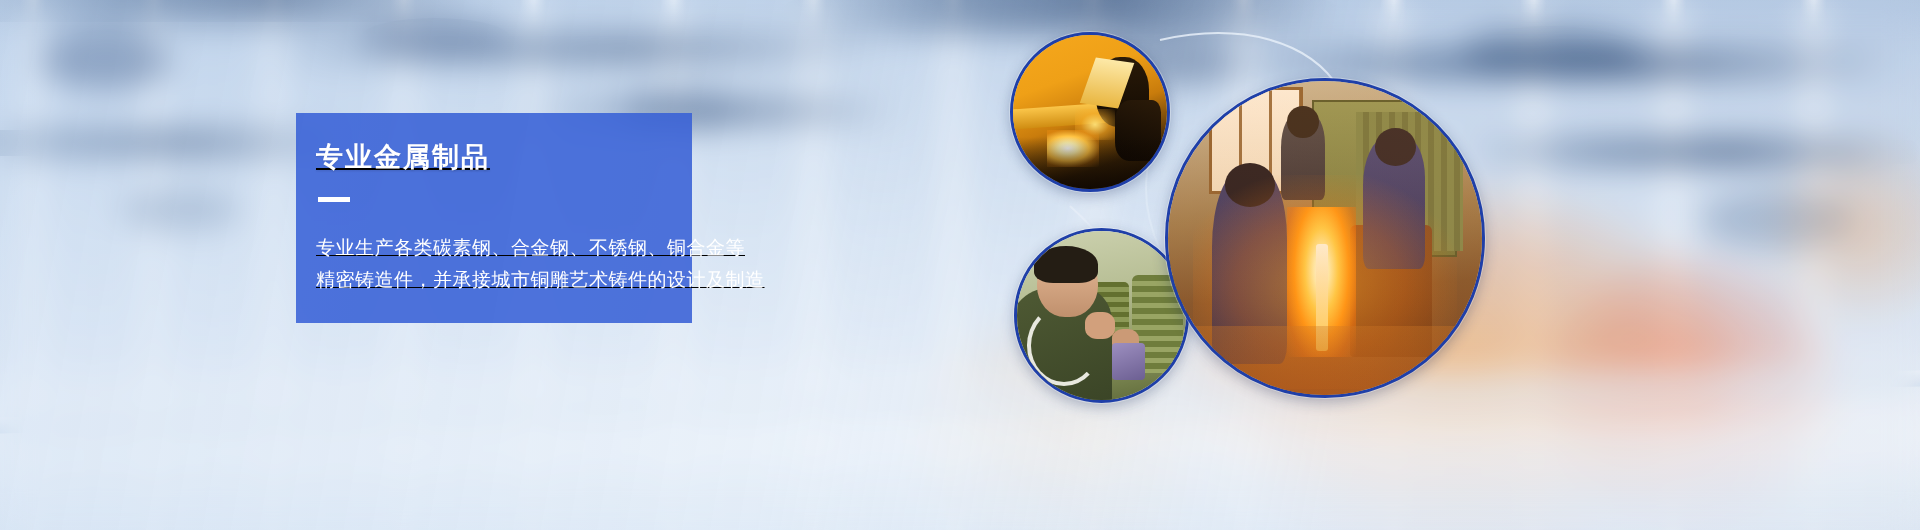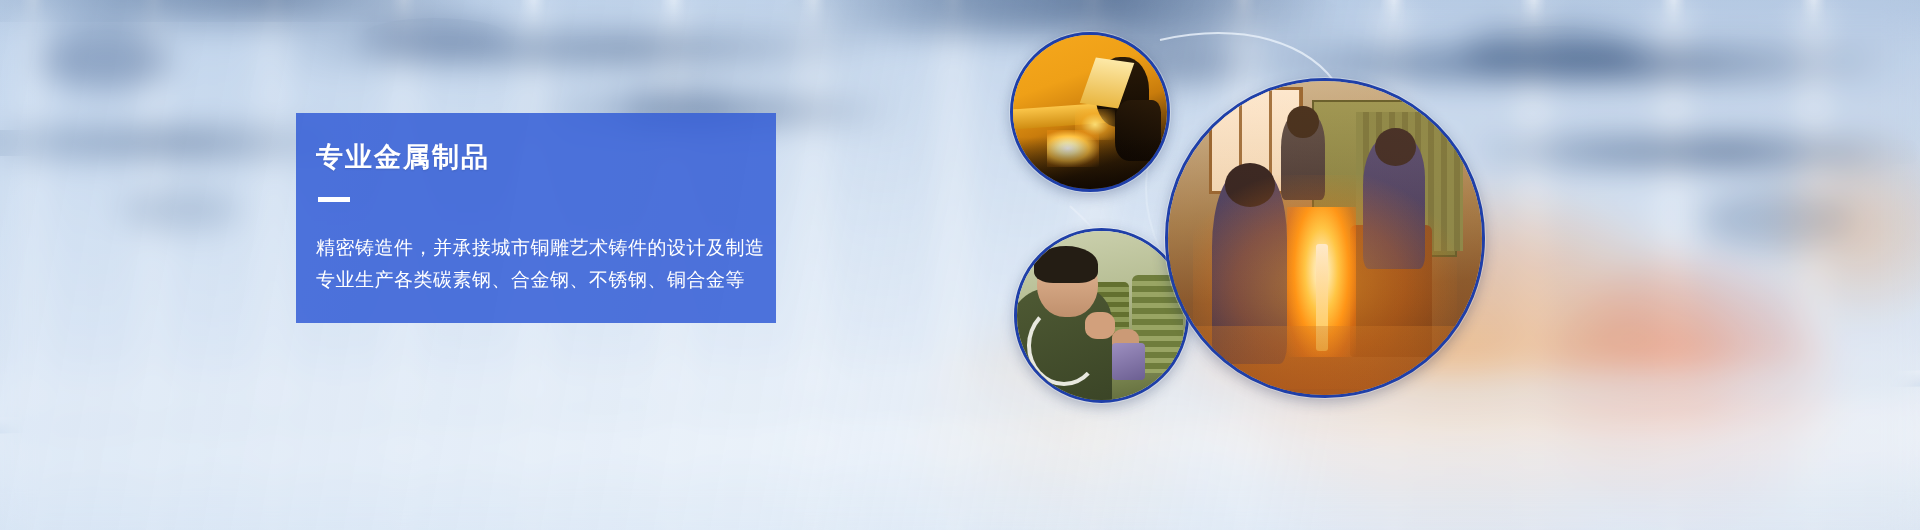--- a/index.html
+++ b/index.html
@@ -51,23 +51,24 @@
     -webkit-backdrop-filter:blur(16px);
   }
   .bg-wash{
     position:absolute;inset:0;
     background:linear-gradient(100deg,rgba(190,212,238,.42) 0%,rgba(205,223,243,.30) 42%,rgba(150,180,220,.10) 70%,rgba(120,150,195,.10) 100%);
   }
 
   
   .panel{
     position:absolute;
-    left:296px;top:113px;width:480px;height:210px;
+    left:296px;top:113px;width:396px;height:210px;
     background:rgba(56,97,214,.88);
     box-shadow:0 0 0 rgba(0,0,0,0);
+    text-decoration:underline;
   }
   .panel-inner{padding:30px 0 0 20px;}
   .panel-title{
     color:#ffffff;
     font-size:27px;font-weight:bold;letter-spacing:2px;
     line-height:1.1;margin:0;
     text-shadow:0 1px 2px rgba(0,0,0,.12);
   }
   .panel-rule{
     width:32px;height:5px;background:#ffffff;
@@ -194,22 +195,22 @@
     <div class="bg-rail"></div>
     <div class="bg-blur"></div>
     <div class="bg-wash"></div>
   </div>
 
   <div class="panel">
     <div class="panel-inner">
       <h2 class="panel-title">专业金属制品</h2>
       <div class="panel-rule"></div>
       <div class="panel-body">
+        <span>专业生产各类碳素钢、合金钢、不锈钢、铜合金等</span>
         <span>精密铸造件，并承接城市铜雕艺术铸件的设计及制造</span>
-        <span>专业生产各类碳素钢、合金钢、不锈钢、铜合金等</span>
       </div>
     </div>
   </div>
 
   <div class="collage">
 
     <svg class="connector" viewBox="0 0 700 530" preserveAspectRatio="none">
       <path d="M 150 40 C 230 22 300 40 330 90" fill="none" stroke="#e6eef8" stroke-width="2" opacity=".85"></path>
       <path d="M 60 206 C 110 250 130 300 140 340" fill="none" stroke="#e6eef8" stroke-width="2" opacity=".8"></path>
       <path d="M 152 120 C 130 170 132 210 150 250" fill="none" stroke="#dfe9f6" stroke-width="2" opacity=".75"></path>

